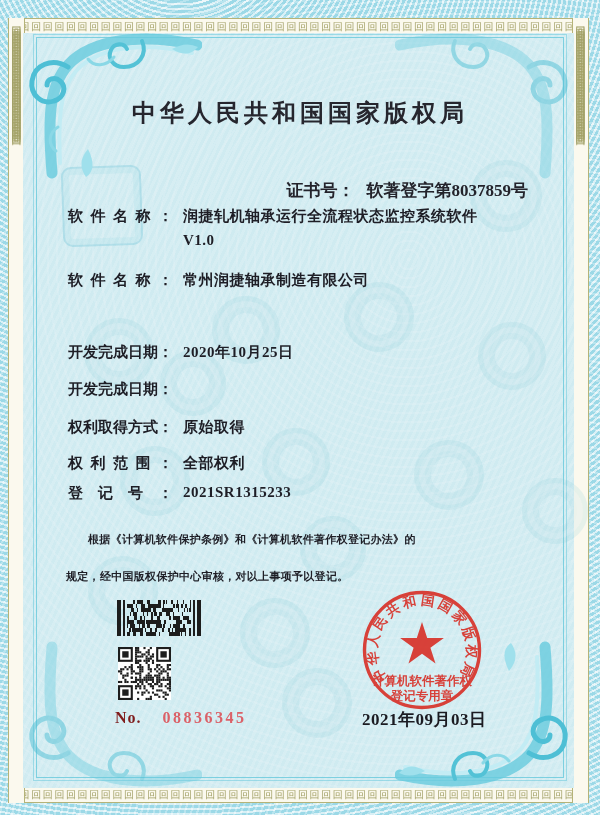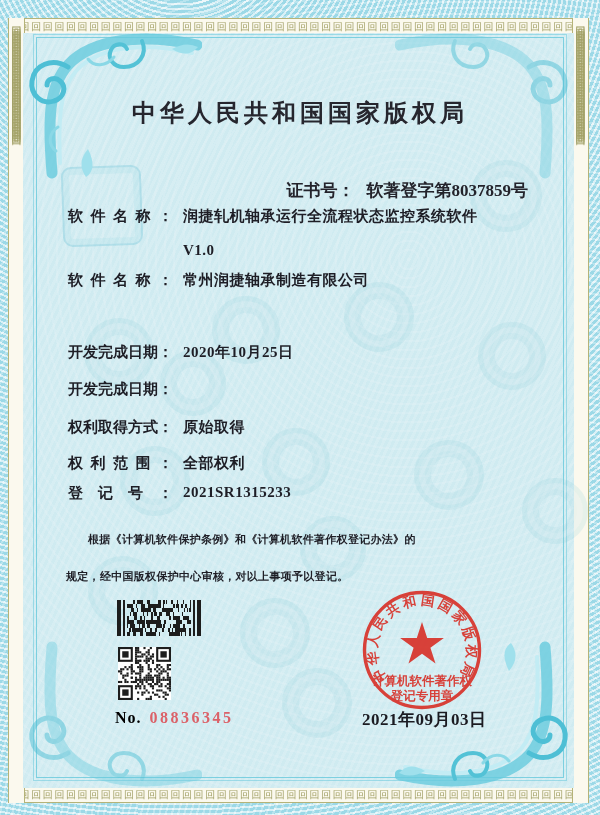--- a/index.html
+++ b/index.html
@@ -67,32 +67,32 @@
   }
   .certno-line{
     position:absolute; right:72px; top:179px; font-size:17px; font-weight:bold; color:#23232b;
   }
   .certno-line .lab{ margin-right:12px; }
   .row{ position:absolute; left:68px; right:40px; font-size:15px; font-weight:bold; color:#1e1e26; }
   .row .label{ display:inline-block; }
   .ls4{ letter-spacing:7.5px; }
   .ls3{ letter-spacing:15px; }
   .row .value{ position:absolute; left:115px; top:0; white-space:nowrap; letter-spacing:.5px; }
-  .row .value .v2{ display:block; margin-top:16px; }
+  .row .value .v2{ display:block; margin-top:6px; }
   .statement{
     position:absolute; left:66px; top:521px; width:478px;
     font-size:11px; font-weight:bold; color:#1e1e26; line-height:37px; letter-spacing:.3px;
   }
   .statement .line1{ text-indent:2em; display:block; }
   
   .barcode{ position:absolute; left:117px; top:600px; width:84px; height:36px; }
   .barcode .guard{ position:absolute; top:0; bottom:0; background:#1d1d1d; }
   .qr{ position:absolute; left:118px; top:647px; }
   .serial{ position:absolute; left:115px; top:709px; font-size:16px; font-weight:bold; }
-  .serial .no{ color:#000000; letter-spacing:1px; margin-right:8px;}
+  .serial .no{ color:#7f1d1d; letter-spacing:1px; margin-right:21px;}
   .serial .digits{ color:#db6168; letter-spacing:2.5px; }
   .seal{ position:absolute; left:360px; top:588px; z-index:5; opacity:.93; }
   .issue-date{
     position:absolute; left:362px; top:708px; z-index:4;
     font-size:17px; font-weight:bold; color:#1b1b22; letter-spacing:.5px;
   }
 </style>
 </head>
 <body>
 

